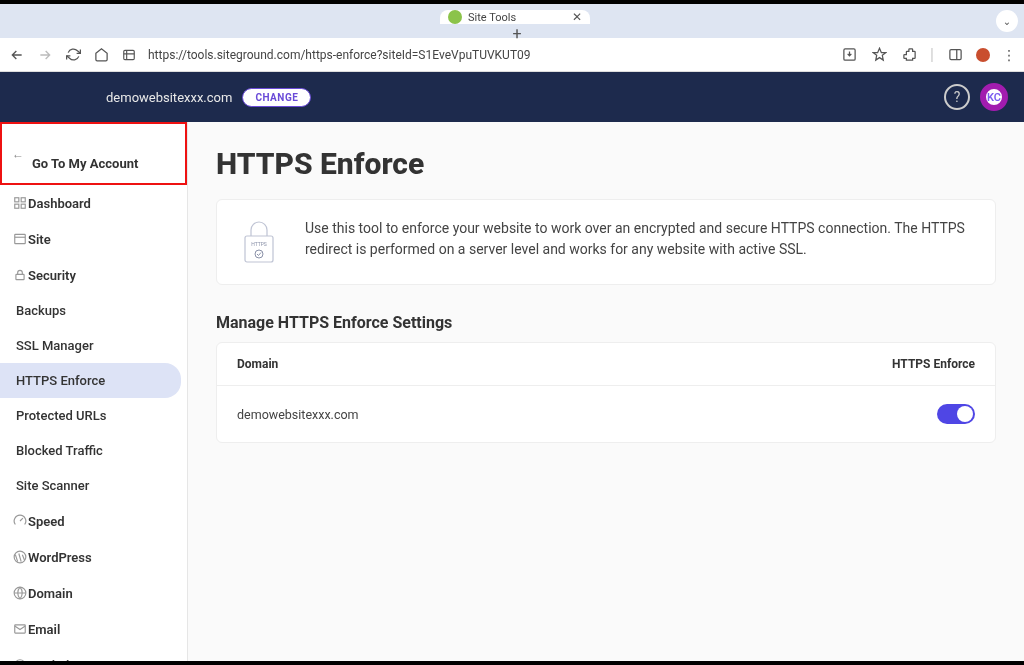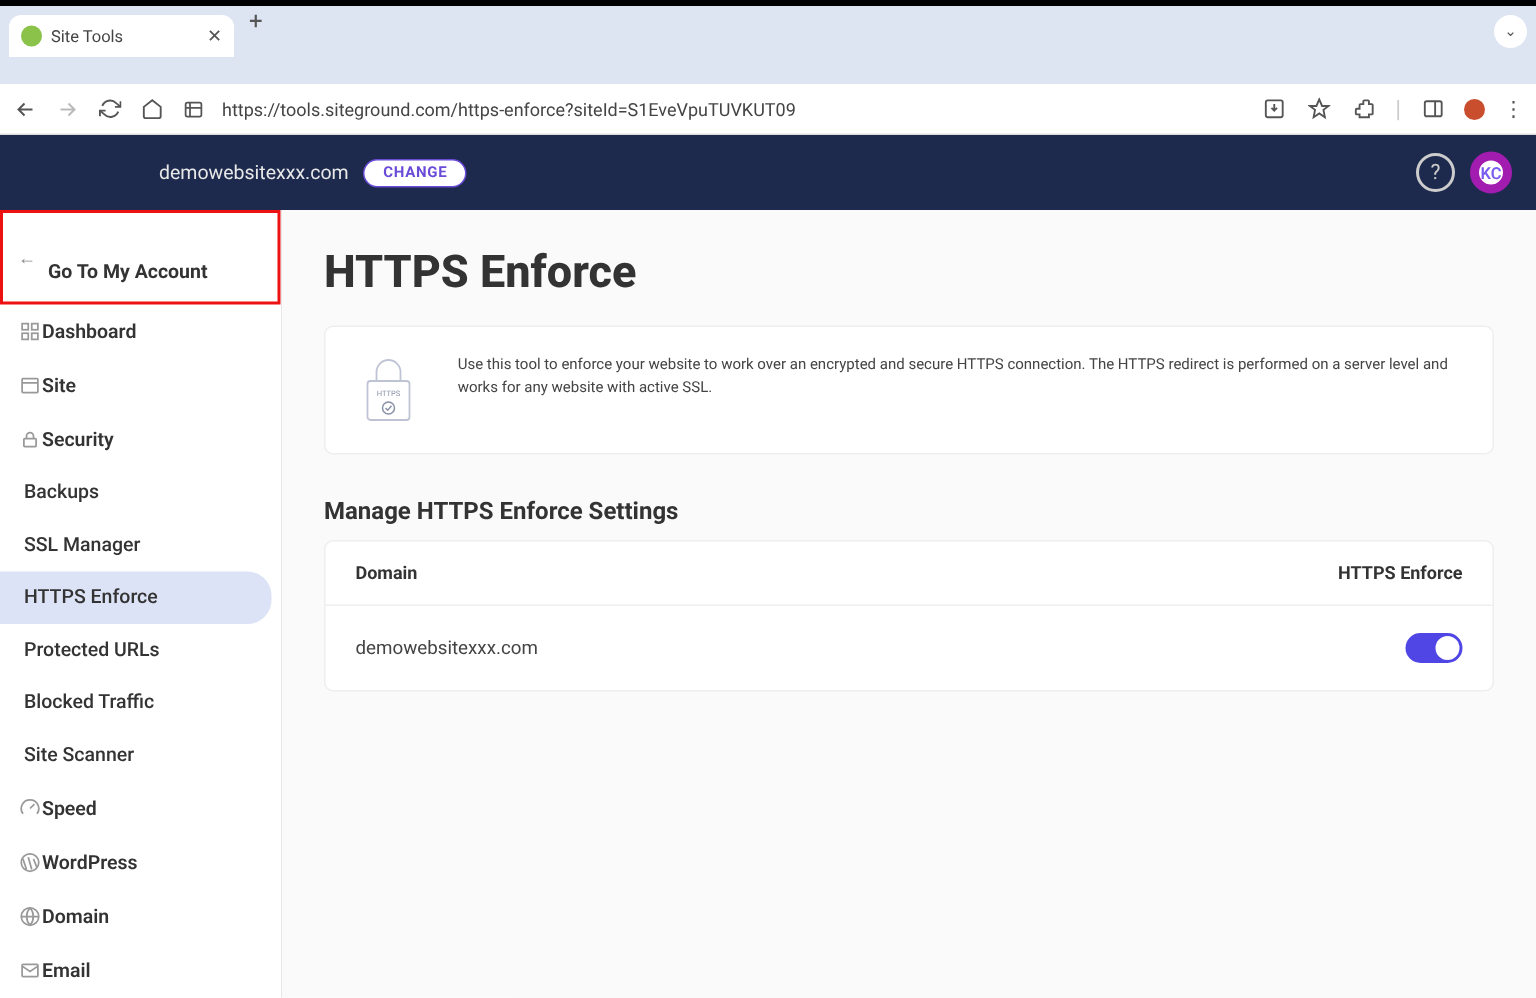--- a/index.html
+++ b/index.html
@@ -2,21 +2,21 @@
 <html><head>
   <meta charset="utf-8">
   <style>
     * { margin:0; padding:0; box-sizing:border-box; font-family:-apple-system,BlinkMacSystemFont,"Segoe UI",Roboto,Arial,sans-serif; }
     body { width:1024px; height:665px; background:#fff; overflow:hidden; }
 
     
     .blackbar { background:#000; height:4px; width:100%; }
 
     
-    .tabstrip { background:#dee5f2; height:52px; display:flex; align-items:flex-start; position:relative; }
+    .tabstrip { background:#dee5f2; height:34px; display:flex; align-items:center; position:relative;flex-direction:column; }
     .browser-tab { background:#fff; height:28px; width:150px; margin-left:6px; margin-top:6px; border-radius:8px 8px 0 0; display:flex; align-items:center; padding:0 8px; gap:6px; }
     .tab-fav { width:14px; height:14px; border-radius:50%; background:#8bc34a; flex-shrink:0; }
     .tab-title { font-size:11px; color:#444; flex:1; }
     .tab-close { font-size:12px; color:#555; cursor:pointer; }
     .newtab { font-size:16px; color:#555; margin-left:10px; }
     .window-dd { position:absolute; right:6px; top:6px; width:22px; height:22px; background:#fff; border-radius:11px; display:flex; align-items:center; justify-content:center; font-size:10px; color:#555;}
 
     
     .toolbar { height:34px; background:#fff; border-bottom:1px solid #ddd; display:flex; align-items:center; padding:0 8px; gap:10px; }
     .tool-icon { width:18px; height:18px; color:#555; display:flex; align-items:center; justify-content:center; }
@@ -51,21 +51,21 @@
     .nav-item.sub { padding-left:16px; font-weight:500; color:#333; }
     .nav-item.active { background:#dde3f6; border-radius:0 16px 16px 0; margin-right:6px; }
     .nav-icon { width:16px;height:16px;color:#999;display:flex;align-items:center;justify-content:center;font-size:13px; flex-shrink:0;}
 
     
     .main { flex:1; background:#fafafa; padding:24px 28px; overflow:auto; }
     .page-title { font-size:30px; font-weight:800; color:#333; margin-bottom:18px; }
     .info-card { background:#fff; border:1px solid #eee; border-radius:6px; padding:18px 22px; display:flex; gap:26px; align-items:flex-start; }
     .lock-box { width:50px; }
     .lock-svg { width:40px; height:48px; }
-    .info-text { font-size:10px; line-height:1.5; color:#444; }
+    .info-text { font-size:14px; line-height:1.5; color:#444; }
 
     .section-title { font-size:16px; font-weight:700; color:#333; margin-top:28px; margin-bottom:10px; }
     .table-card { background:#fff; border:1px solid #eee; border-radius:6px; }
     .thead { display:flex; padding:14px 20px; font-size:12px; font-weight:700; color:#333; border-bottom:1px solid #eee;}
     .thead .col1 { flex:1; }
     .trow { display:flex; padding:18px 20px; align-items:center; }
     .trow .col1 { flex:1; font-size:12.5px; color:#444; }
 
     
     .toggle { width:38px;height:20px;background:#4f46e5;border-radius:10px;position:relative; }

